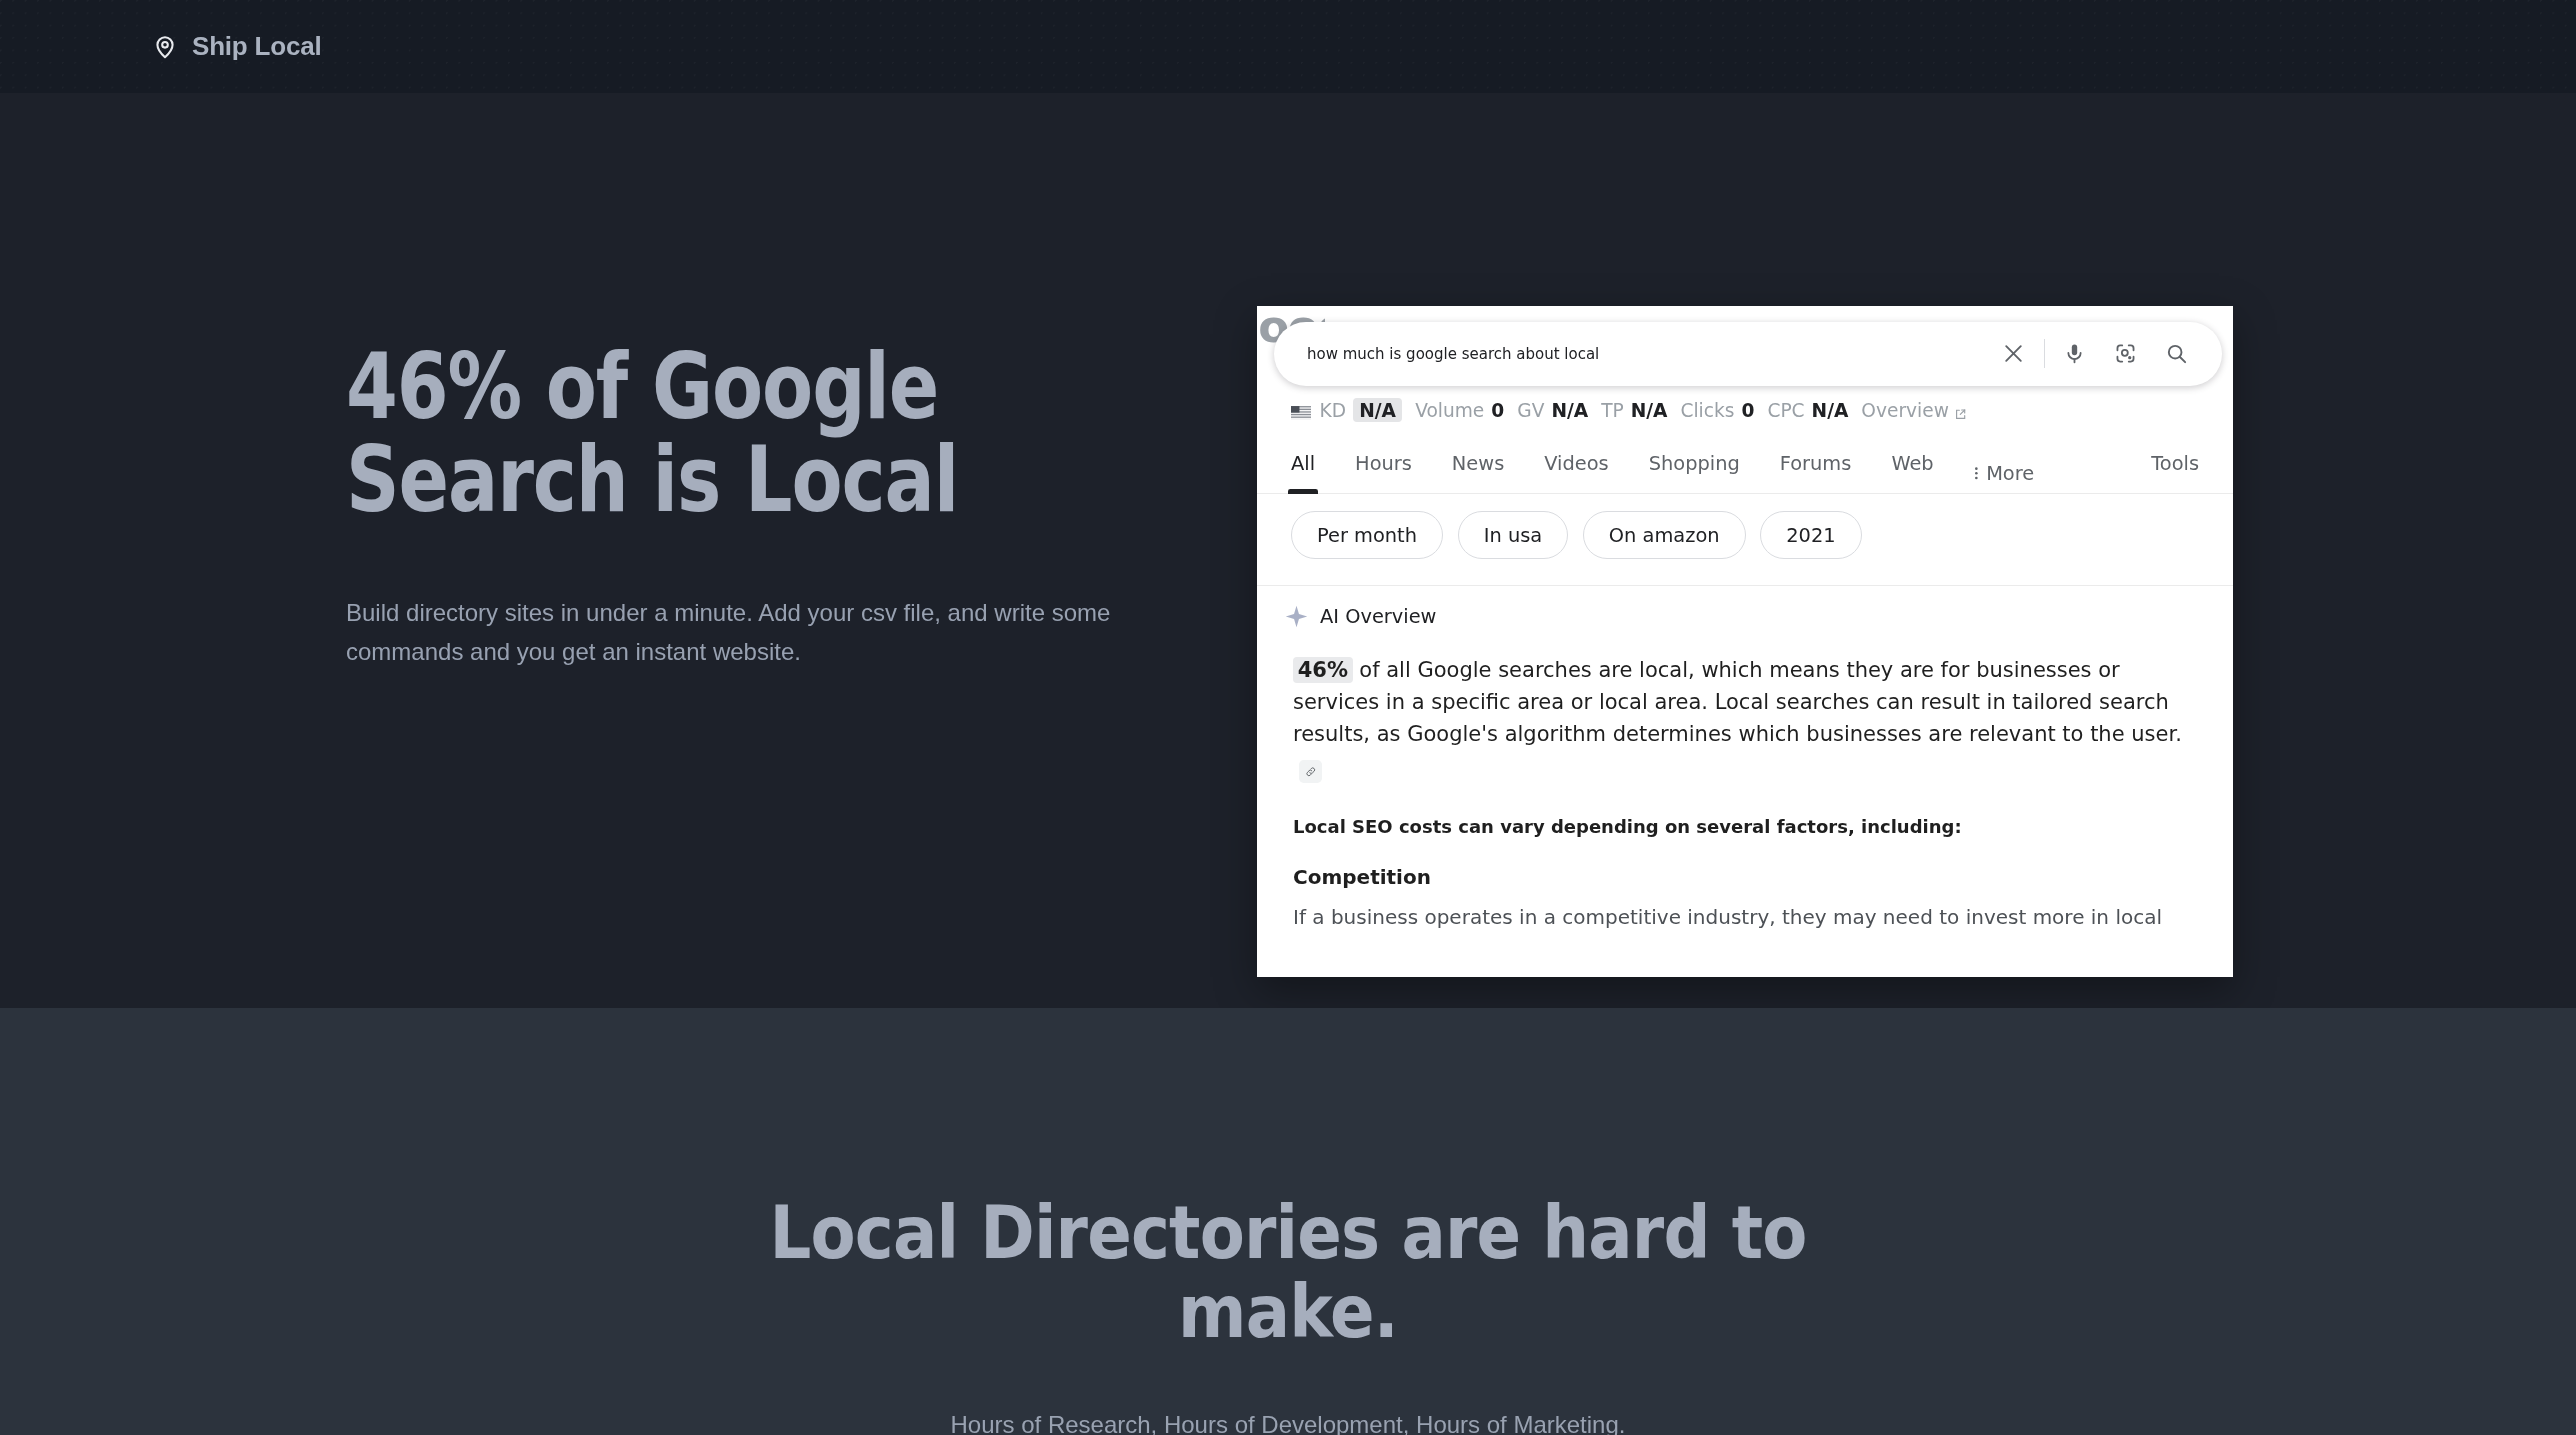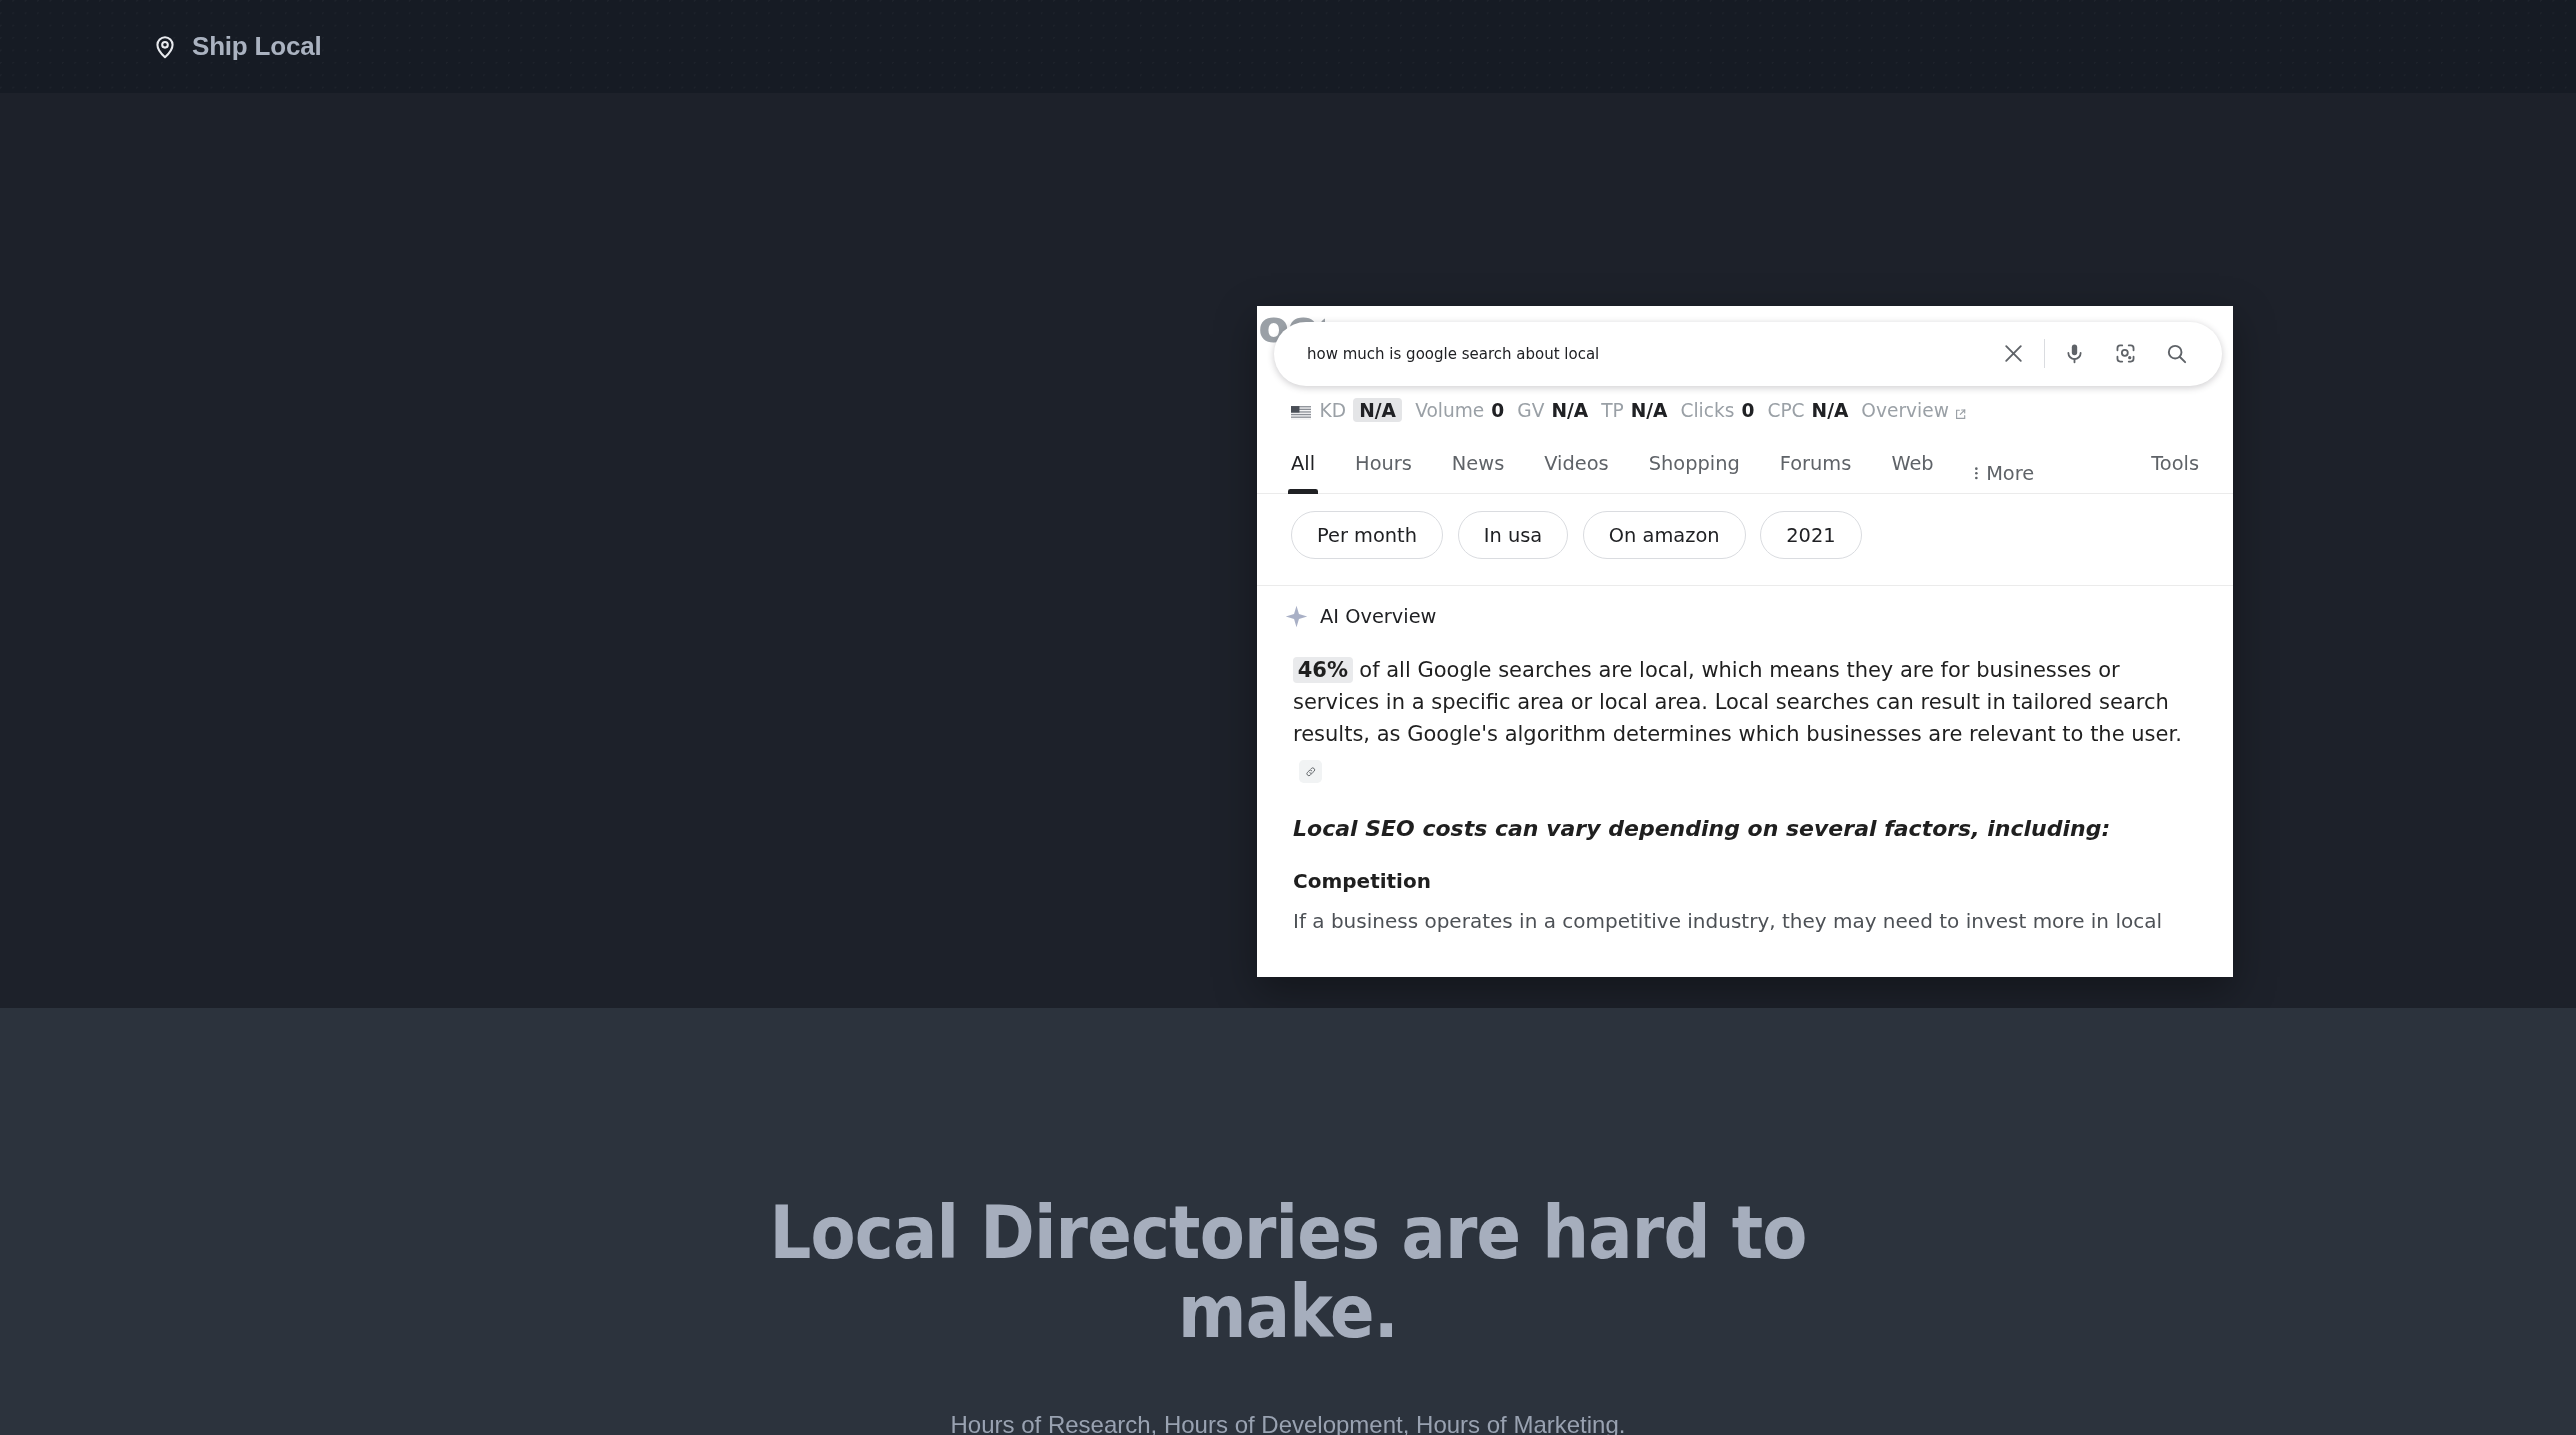--- a/index.html
+++ b/index.html
@@ -265,25 +265,24 @@
     justify-content: center;
     width: 23px; height: 23px;
     background: #f1f3f4;
     border-radius: 4.7px;
     vertical-align: -4.7px;
     margin-left: 6.2px;
     cursor: pointer;
   }
   .ai-sub-head {
     margin-top: 33px;
-    font-size: 22px;
+    font-size: 18px;
     font-weight: 700;
     color: #1f1f1f;
     font-family: "DejaVu Sans", "Liberation Sans", sans-serif;
-    font-style: italic;
   }
   .ai-section-title {
     margin-top: 28px;
     font-size: 20px;
     font-weight: 700;
     color: #1f1f1f;
     font-family: "DejaVu Sans", "Liberation Sans", sans-serif;
   }
   .ai-section-body {
     margin-top: 12.4px;
@@ -337,20 +336,27 @@
         <path d="M12 21.5s7-6.2 7-11.5a7 7 0 1 0-14 0c0 5.3 7 11.5 7 11.5z"></path>
         <circle cx="12" cy="10" r="2.6"></circle>
       </svg>
     </span>
     <span class="brand-name">Ship Local</span>
   </div>
 </div>
 
 <div class="hero">
 
+  <div class="hero-copy">
+    <h1 class="hero-title">
+      <span>46% of Google</span><br>
+      <span>Search is Local</span>
+    </h1>
+    <p class="hero-sub">Build directory sites in under a minute. Add your csv file, and write some commands and you get an instant website.</p>
+  </div>
 
   <div class="serp-card">
 
     <div class="serp-logo-crop">
       <span>Google</span>
     </div>
 
     <div class="search-bar">
       <div class="search-query">how much is google search about local</div>
       <div class="sb-icons">

